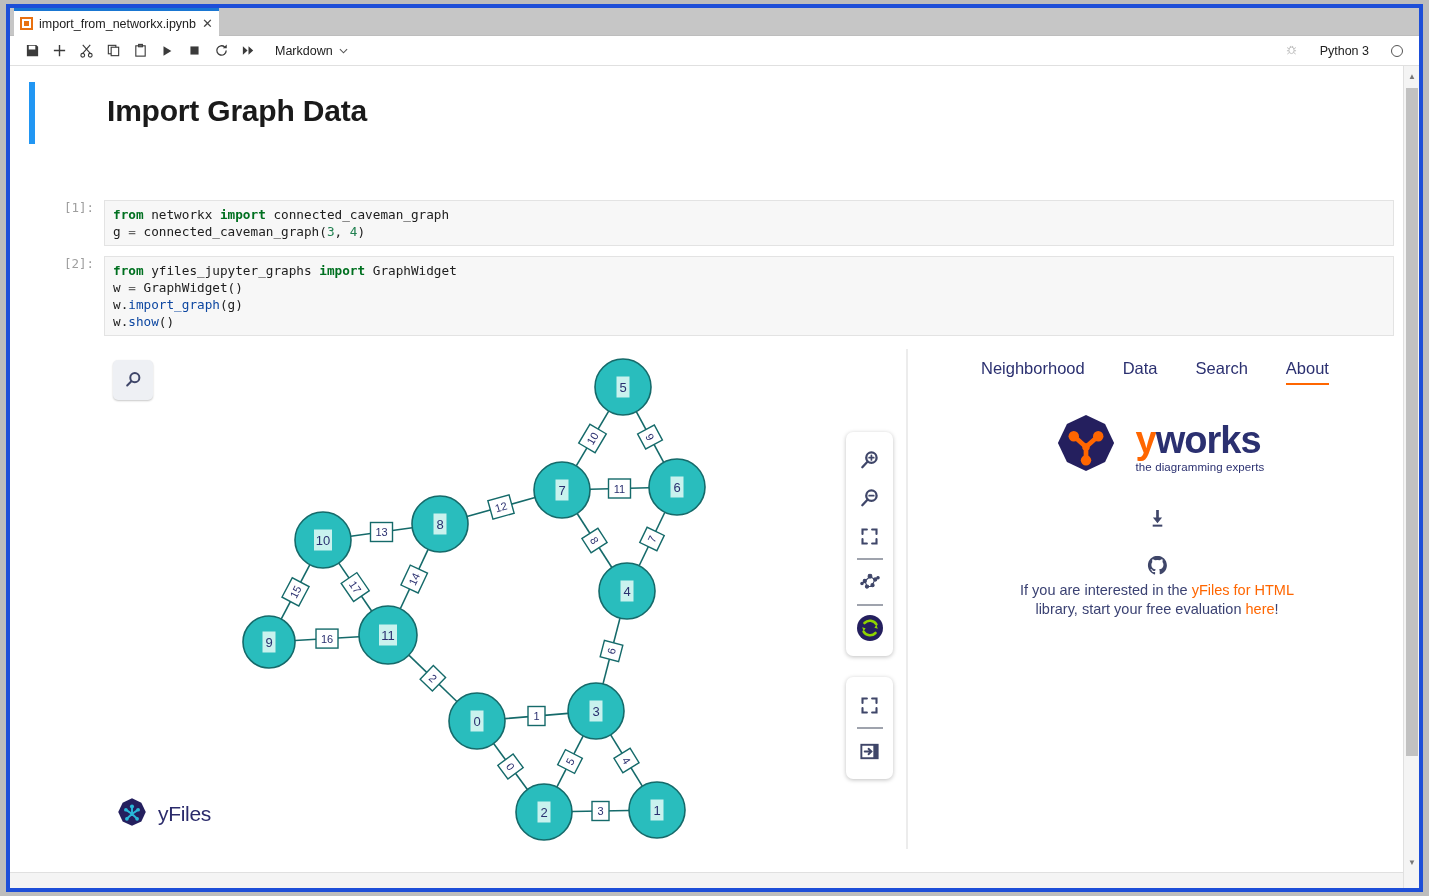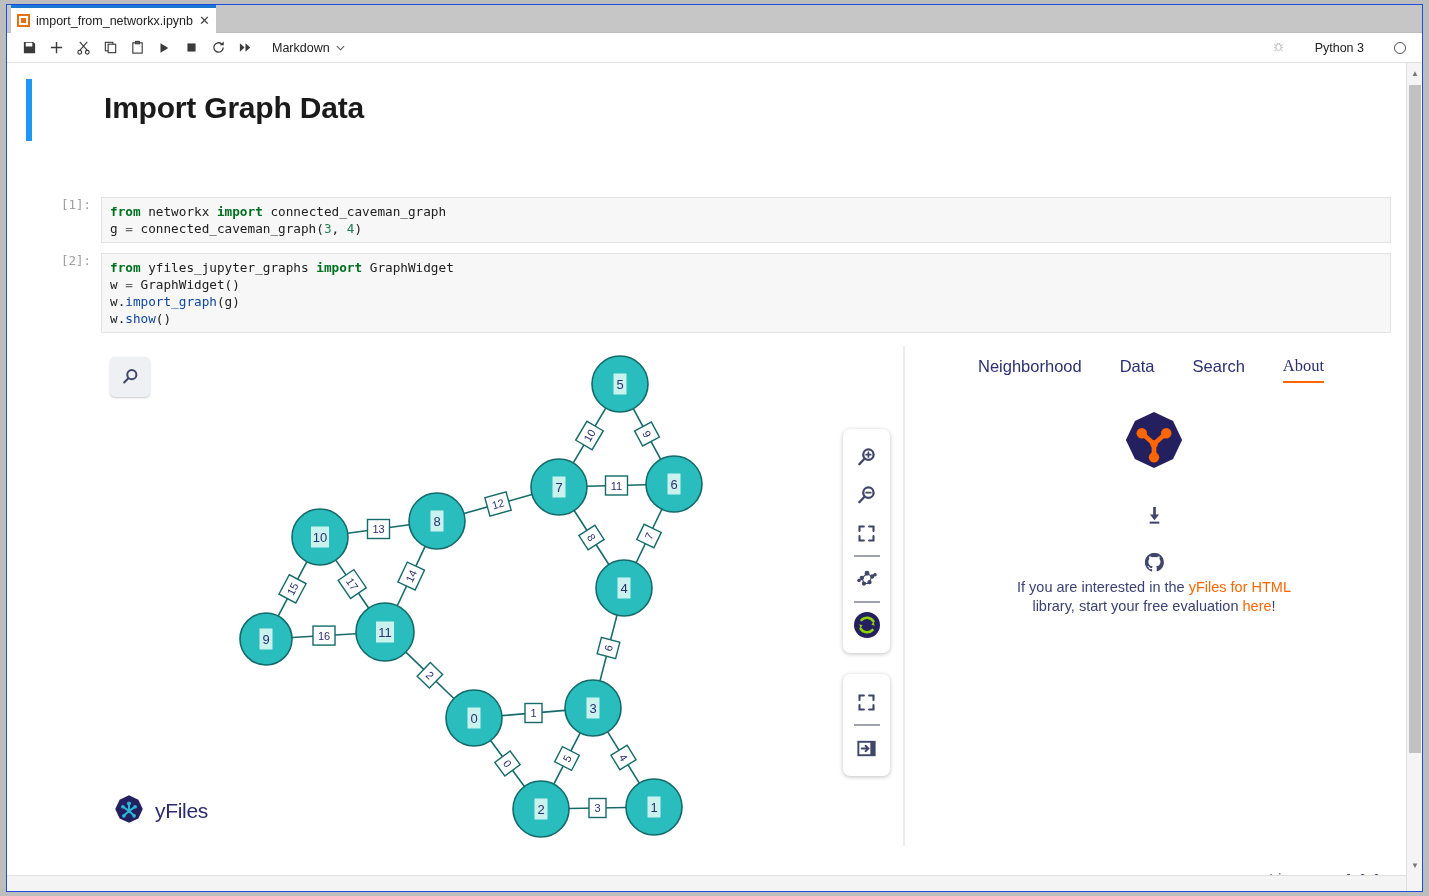--- a/index.html
+++ b/index.html
@@ -5,21 +5,21 @@
   html,body{margin:0;padding:0;}
   body{
     width:1429px;height:896px;overflow:hidden;
     background:#bdbdbd;
     font-family:"Liberation Sans", sans-serif;
     -webkit-font-smoothing:antialiased;
   }
   
   #window{
     position:absolute;left:6px;top:4px;width:1417px;height:888px;
-    background:#be185d;border:1px solid #1d4ed8;box-sizing:border-box;
+    background:#be185d;border:4px solid #1d4ed8;box-sizing:border-box;
   }
   #tabbar{
     position:absolute;left:0;top:0;width:100%;height:28px;
     background:#c6c6c6;border-bottom:1px solid #bdbdbd;box-sizing:border-box;
   }
   #tab{
     position:absolute;left:4px;top:0px;height:28px;width:205px;
     background:#fff;border-top:3px solid #1976d2;box-sizing:border-box;
     display:flex;align-items:center;padding:0 6px;
   }
@@ -41,21 +41,21 @@
     display:flex;align-items:center;padding:0 10px;
   }
   .tbtn{
     width:24px;height:22px;display:flex;align-items:center;justify-content:center;
     margin-right:3px;color:#3b3b3b;
   }
   #kernelsel{
     display:flex;align-items:center;margin-left:12px;font-size:12.5px;color:#212121;
   }
   #kernelsel .chev{margin-left:6px;font-size:9px;color:#555;}
-  #tb-right{margin-left:auto;display:flex;align-items:center;gap:30px;padding-right:6px;}
+  #tb-right{margin-left:auto;display:flex;align-items:center;gap:22px;padding-right:6px;}
   #kernelname{font-size:12.5px;color:#212121;}
   #kernelidle{
     width:12px;height:12px;border:1.4px solid #555;border-radius:50%;box-sizing:border-box;
   }
 
   
   #nbarea{
     position:absolute;left:0;top:58px;right:0;bottom:0;background:#fff;overflow:hidden;
   }
   #nbpad{position:absolute;left:0;top:0;width:1400px;height:838px;}
@@ -121,21 +121,21 @@
   
   #graphsvg{position:absolute;left:0;top:0;width:811px;height:505px;}
 
   
   #tabs{
     position:absolute;left:66px;top:12px;display:flex;align-items:flex-end;gap:38px;
   }
   .ptab{
     font-size:16.5px;color:#2b3070;padding-bottom:5px;border-bottom:2.5px solid transparent;
   }
-  .ptab.active{border-bottom-color:#ff6600;font-family:Liberation Serif, serif;}
+  .ptab.active{border-bottom-color:#ff6600;}
   #about{position:absolute;left:0;top:58px;width:484px;}
   #ylogo{display:flex;align-items:center;justify-content:center;margin-top:6px;}
   #ylogo .mark{position:relative;width:72px;height:72px;flex:none;}
   #ylogo .wordwrap{margin-left:14px;}
   #ylogo .word{font-size:38px;line-height:38px;letter-spacing:-1px;font-weight:bold;}
   #ylogo .word .y{color:#ff6600;}
   #ylogo .word .rest{color:#2b3070;}
   #ylogo .tag{font-size:11.5px;color:#2b3070;margin-top:2px;letter-spacing:.1px;}
   .ptext{
     text-align:center;font-size:14.5px;line-height:18.5px;color:#3b4273;margin-top:20px;
@@ -560,20 +560,24 @@
                     <path d="M20 20L13.8 14.5M20 20L26.2 14.5M20 20L20 27"></path>
                   </g>
                   <g fill="#ff6600">
                     <circle cx="13.2" cy="14" r="2.9"></circle>
                       <circle cx="26.8" cy="14" r="2.9"></circle>
                     <circle cx="20" cy="27.4" r="2.9"></circle>
                       <circle cx="20" cy="20" r="2.1"></circle>
                   </g>
                 </svg>
               </span>
+              <span class="wordwrap">
+                <span class="word"><span class="y">y</span><span class="rest">works</span></span>
+                <span class="tag" style="display:block;">the diagramming experts</span>
+              </span>
             </div>
 
 
             <div class="picon">
               <svg width="23" height="23" viewBox="0 0 24 24">
                 <path fill="#3f4669" d="M10.6 3h2.8v8h3.4L12 17 7.2 11h3.4z"></path>
                 <rect x="7" y="18.4" width="10" height="2.1" fill="#3f4669"></rect>
               </svg>
             </div>
 

